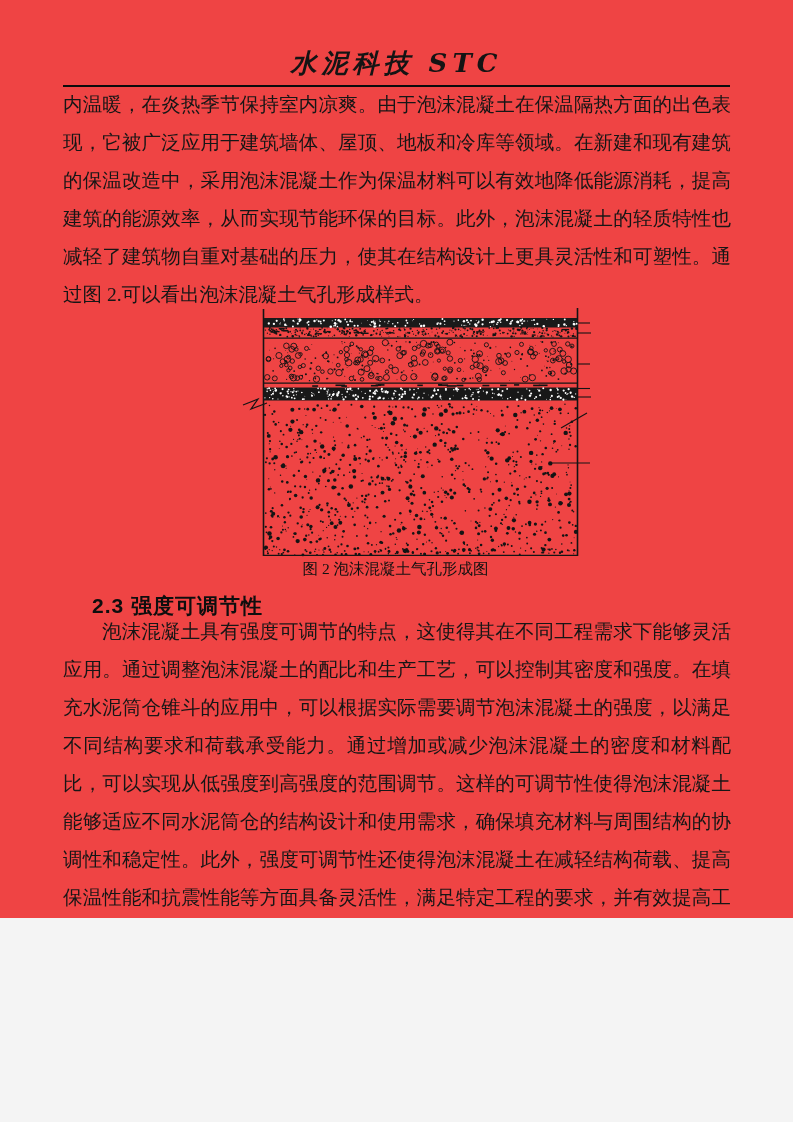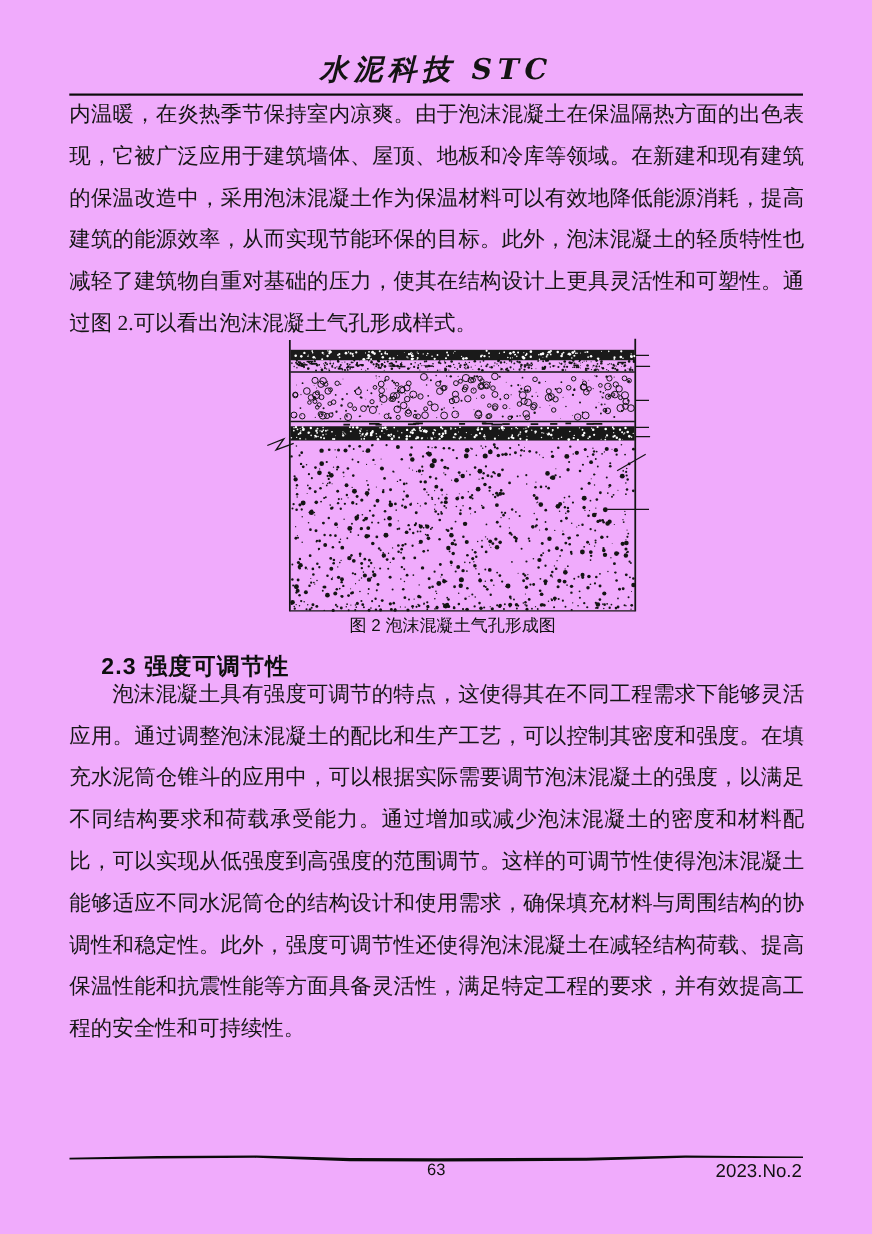--- a/index.html
+++ b/index.html
@@ -1,21 +1,21 @@
 <!DOCTYPE html>
 <html><head>
 <meta charset="utf-8">
 <style>
   html,body{margin:0;padding:0;}
   body{
     width:793px;height:1122px;background:#f4f4f4;
     font-family:"Liberation Serif","DejaVu Serif",serif;
   }
   .page{
-    position:relative;width:793px;height:1122px;background:#f0abfc;
+    position:relative;width:793px;height:918px;background:#ef4444;
     overflow:hidden;color:#141414;
   }
   .journal-title{
     position:absolute;top:46px;left:0;width:793px;text-align:center;
     font-size:26px;font-style:italic;font-weight:600;letter-spacing:5px;
     font-family:"DejaVu Serif","Liberation Serif",serif;
   }
   .header-rule{
     position:absolute;top:85px;left:63px;width:667px;height:0;
     border-top:2.6px solid #0c0c0c;
@@ -30,22 +30,22 @@
   .p2{top:613px;}
   .p3{top:984px;}
   .section-heading{
     position:absolute;left:64px;width:600px;
     font-family:"Liberation Sans","DejaVu Sans",sans-serif;
     font-weight:700;font-size:21px;letter-spacing:1px;color:#0e0e0e;
   }
   .h23{top:592px;margin-left:28px;}
   .h24{top:959px;}
   .figure-caption{
-    position:absolute;top:559px;left:78px;width:667px;text-align:center;
-    font-family:Liberation Sans, sans-serif;
+    position:absolute;top:559px;left:62px;width:667px;text-align:center;
+    font-family:Liberation Serif, serif;
     font-size:15.5px;color:#111;
   }
   .figure-svg{position:absolute;top:304px;left:240px;}
   .footer-rule-svg{position:absolute;top:1048px;left:63px;}
   .page-number{
     position:absolute;top:1055px;left:0;width:793px;text-align:center;
     font-family:"Liberation Sans","DejaVu Sans",sans-serif;
     font-size:15px;color:#111;
   }
   .issue-label{

